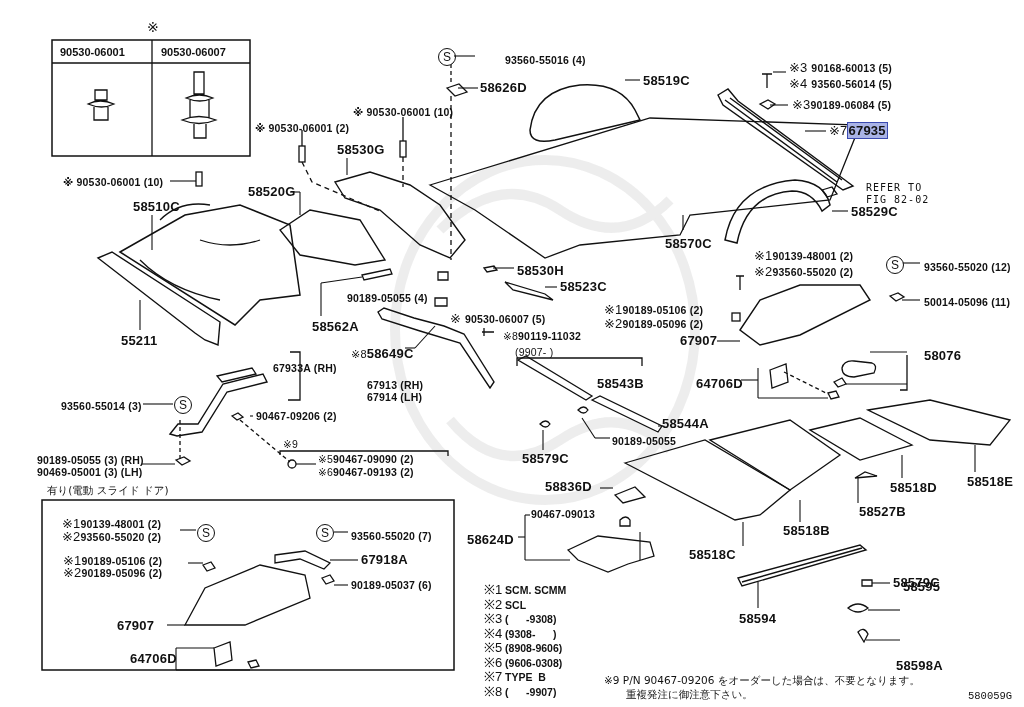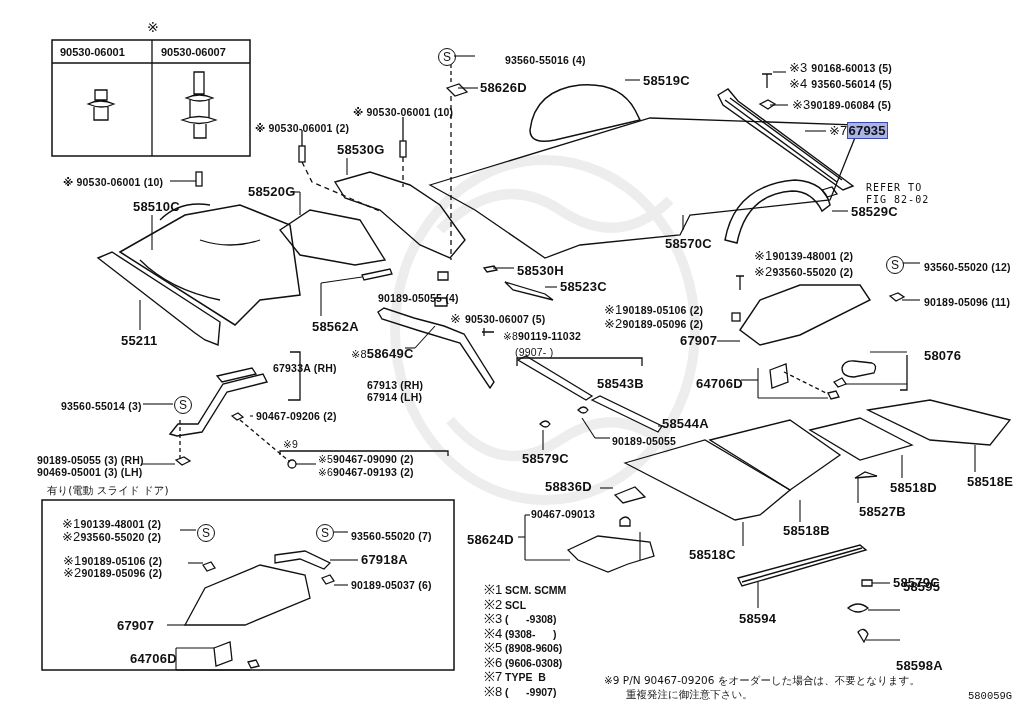--- a/index.html
+++ b/index.html
@@ -146,39 +146,39 @@
 <div class="lbl sm" style="left:353px;top:106px;">※ 90530-06001 (10)</div>
 <div class="s-circ" style="left:438px;top:48px;">S</div>
 <div class="lbl sm" style="left:477px;top:54px;padding-left:28px;">93560-55016 (4)</div>
 <div class="lbl" style="left:480px;top:81px;">58626D</div>
 <div class="lbl" style="left:643px;top:74px;">58519C</div>
 <div class="lbl" style="left:337px;top:143px;">58530G</div>
 <div class="lbl" style="left:248px;top:185px;">58520G</div>
 <div class="lbl" style="left:133px;top:200px;">58510C</div>
 <div class="lbl" style="left:121px;top:334px;">55211</div>
 <div class="lbl" style="left:312px;top:320px;">58562A</div>
-<div class="lbl sm" style="left:347px;top:292px;margin-left:31px;">90189-05055 (4)</div>
+<div class="lbl sm" style="left:347px;top:292px;">90189-05055 (4)</div>
 <div class="lbl sm" style="left:450px;top:313px;"><span class="kome">※ </span><span>90530-06007 (5)</span></div>
 <div class="lbl sm" style="left:503px;top:330px;"><span style="font-weight:normal">※8</span><span>90119-11032</span></div>
 <div class="lbl" style="left:517px;top:264px;">58530H</div>
 <div class="lbl" style="left:560px;top:280px;">58523C</div>
 <div class="lbl" style="left:665px;top:237px;">58570C</div>
 <div class="lbl" style="left:851px;top:205px;">58529C</div>
 <div class="ref" style="left:866px;top:182px;">REFER TO</div>
 <div class="ref" style="left:866px;top:194px;">FIG 82-02</div>
 <div class="lbl" style="left:829px;top:124px;"><span class="kome">※7</span><span class="hl">67935</span></div>
 <div class="lbl sm" style="left:789px;top:62px;"><span class="kome">※3 </span><span>90168-60013 (5)</span></div>
 <div class="lbl sm" style="left:789px;top:78px;"><span class="kome">※4 </span><span>93560-56014 (5)</span></div>
 <div class="lbl sm" style="left:792px;top:99px;"><span class="kome">※3</span><span>90189-06084 (5)</span></div>
 
 <div class="lbl sm" style="left:754px;top:250px;"><span class="kome">※1</span><span>90139-48001 (2)</span></div>
 <div class="lbl sm" style="left:754px;top:266px;"><span class="kome">※2</span><span>93560-55020 (2)</span></div>
 <div class="s-circ" style="left:886px;top:256px;">S</div>
 <div class="lbl sm" style="left:924px;top:261px;">93560-55020 (12)</div>
-<div class="lbl sm" style="left:924px;top:296px;">90189-05096 (11)</div>
+<div class="lbl sm" style="left:924px;top:296px;">50014-05096 (11)</div>
 <div class="lbl sm" style="left:604px;top:304px;"><span class="kome">※1</span><span>90189-05106 (2)</span></div>
 <div class="lbl sm" style="left:604px;top:318px;"><span class="kome">※2</span><span>90189-05096 (2)</span></div>
 <div class="lbl" style="left:680px;top:334px;">67907</div>
 <div class="lbl" style="left:912px;top:349px;margin-left:12px;">58076</div>
 <div class="lbl" style="left:696px;top:377px;">64706D</div>
 <div class="lbl" style="left:351px;top:347px;"><span style="font-weight:normal;font-size:11px">※8</span><span>58649C</span></div>
 <div class="lbl sm" style="left:515px;top:346px;font-weight:normal;">(9907-        )</div>
 <div class="lbl" style="left:597px;top:377px;">58543B</div>
 <div class="lbl" style="left:662px;top:417px;">58544A</div>
 <div class="lbl sm" style="left:612px;top:435px;">90189-05055</div>

